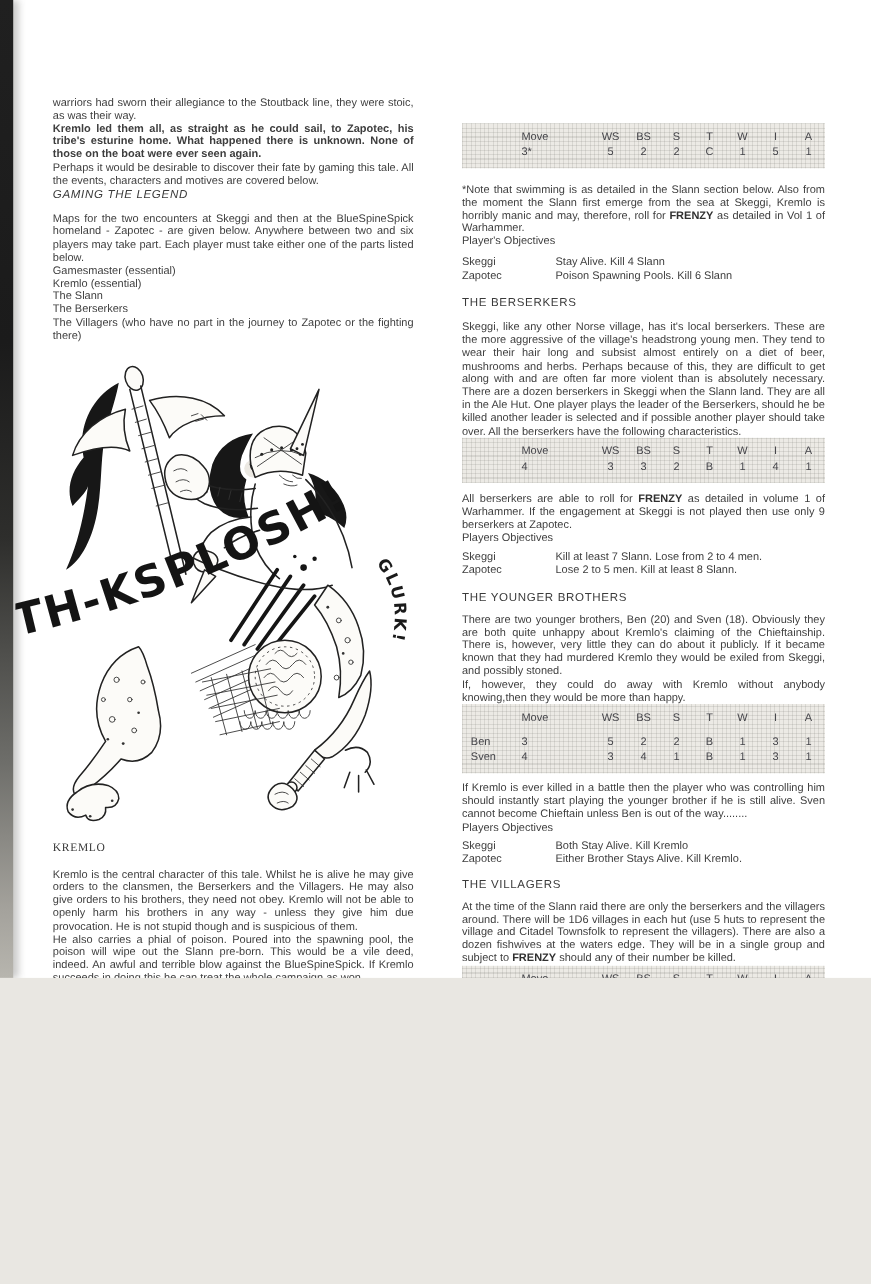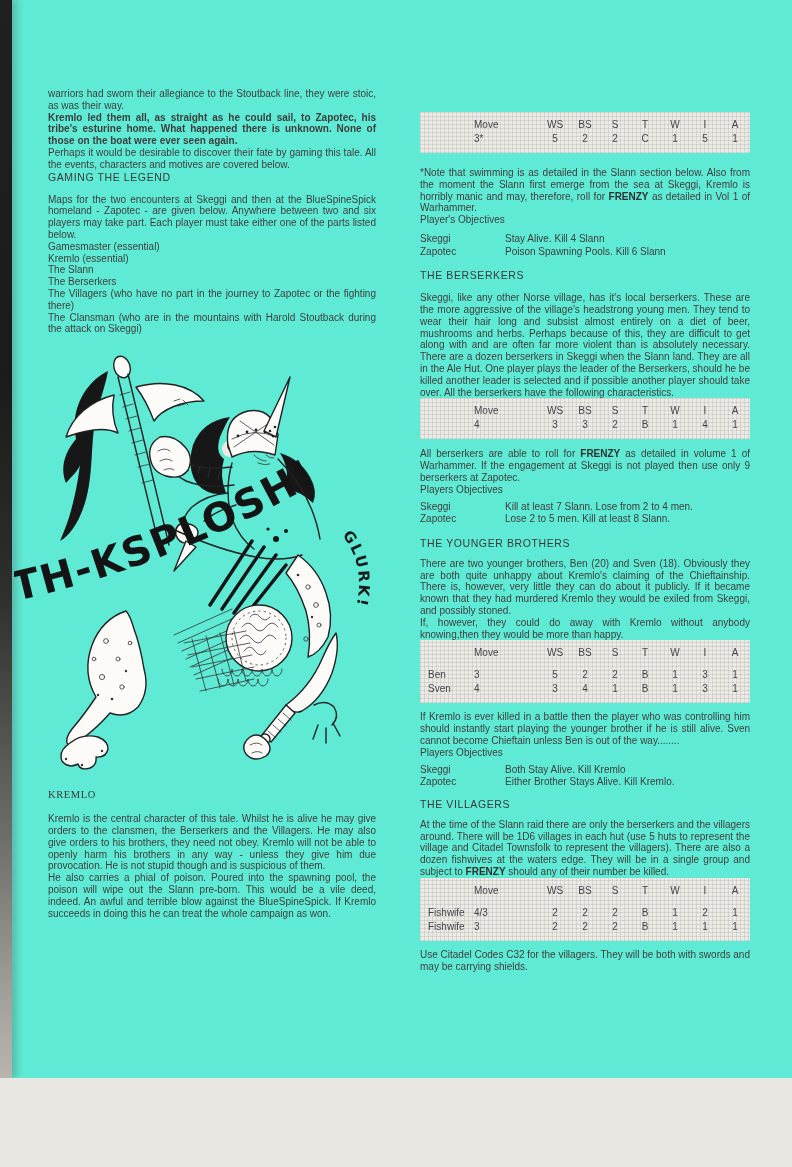--- a/index.html
+++ b/index.html
@@ -1,16 +1,16 @@
 <!DOCTYPE html>
 <html><head>
 <meta charset="utf-8">
 <style>
   html,body{margin:0;padding:0;background:#e9e7e2;}
-  .page{position:relative;width:792px;height:1078px;background:#5eead4;overflow:hidden;
+  .page{position:relative;width:792px;height:889px;background:#ffffff;overflow:hidden;
         font-family:"Liberation Sans",sans-serif;color:#3e3e3e;}
   
   .edge-left{position:absolute;left:0;top:0;width:12px;height:100%;
     background:linear-gradient(180deg,#202020 0%,#1b1b1b 35%,#2e2e2c 55%,#6e6e6a 78%,#a4a29c 93%,#b7b5ae 100%);
     box-shadow:5px 0 7px rgba(70,70,64,.28);}
   .bottom-bar{position:absolute;left:190px;top:1158px;width:602px;height:6px;background:#1d1d1c;}
   .bottom-stub{position:absolute;left:0;top:1161px;width:34px;height:4px;background:#4a4a48;}
   .pageno{position:absolute;left:368px;top:1076px;font-family:"DejaVu Serif",serif;
           font-weight:bold;font-size:11px;color:#2a2a2a;text-decoration:underline;}
 
@@ -34,21 +34,21 @@
   .slabel{width:46px;flex:none;padding-left:8px;}
   .smove{width:66px;flex:none;}
   .scol{width:30px;flex:none;text-align:center;}
   .sgap{height:8px;}
 
   .b{font-weight:bold;color:#303030;}
   .cast-item{text-align:justify;}
 
   
   .m-p1{margin-bottom:24px;} .m-p2{margin-bottom:15px;font-weight:bold;} .m-p3{margin-bottom:21px;}
-  .m-gamhead{margin-bottom:11px;} .m-intro{margin-bottom:12px;} .m-cast{margin-bottom:8px;}
+  .m-gamhead{margin-bottom:11px;font-style:italic;} .m-intro{margin-bottom:12px;} .m-cast{margin-bottom:8px;}
   .illus{position:relative;width:356px;height:430px;margin:0 0 16px -34px;}
   .m-kremhead{margin-bottom:12px;font-family:Liberation Serif, serif;} .m-krem1{margin-bottom:13px;}
 
   .m-t1{margin-bottom:14px;} .m-note{margin-bottom:8px;}
   .m-obj1h{margin-bottom:7px;} .m-obj1{margin-bottom:11px;}
   .m-bershead{margin-bottom:11px;} .m-bersbody{margin-bottom:11px;}
   .m-t2{margin-bottom:9px;} .m-frenzy{margin-bottom:12px;}
   .m-obj2h{margin-bottom:5px;} .m-obj2{margin-bottom:11px;}
   .m-ybhead{margin-bottom:9px;} .m-yb1{margin-bottom:11px;} .m-yb2{margin-bottom:6px;}
   .m-t3{margin-bottom:8px;} .m-yb3{margin-bottom:10px;}
@@ -80,21 +80,20 @@
 
     <div class="sec-heading m-gamhead">GAMING THE LEGEND</div>
     <p class="m-intro">Maps for the two encounters at Skeggi and then at the BlueSpineSpick homeland - Zapotec - are given below. Anywhere between two and six players may take part. Each player must take either one of the parts listed below.</p>
 
     <div class="m-cast">
       <div class="cast-item">Gamesmaster (essential)</div>
       <div class="cast-item">Kremlo (essential)</div>
       <div class="cast-item">The Slann</div>
       <div class="cast-item">The Berserkers</div>
       <div class="cast-item">The Villagers (who have no part in the journey to Zapotec or the fighting there)</div>
-      <div class="cast-item">The Clansman (who are in the mountains with Harold Stoutback during the attack on Skeggi)</div>
     </div>
 
     <div class="illus">
       <svg width="356" height="430" viewBox="0 0 356 430">
 
         <path class="blackfill" d="M94 28 C70 40 56 68 62 96 C50 110 46 126 52 140 C58 133 64 128 66 122 C62 152 56 176 46 198 C60 190 71 168 75 142 C79 118 77 92 83 70 C87 54 92 40 94 28 Z"></path>
 
         <g>
           <ellipse class="ink paper" cx="108" cy="24" rx="8" ry="11" transform="rotate(-18 108 24)"></ellipse>
           <path class="ink" d="M104 34 L146 206"></path>

